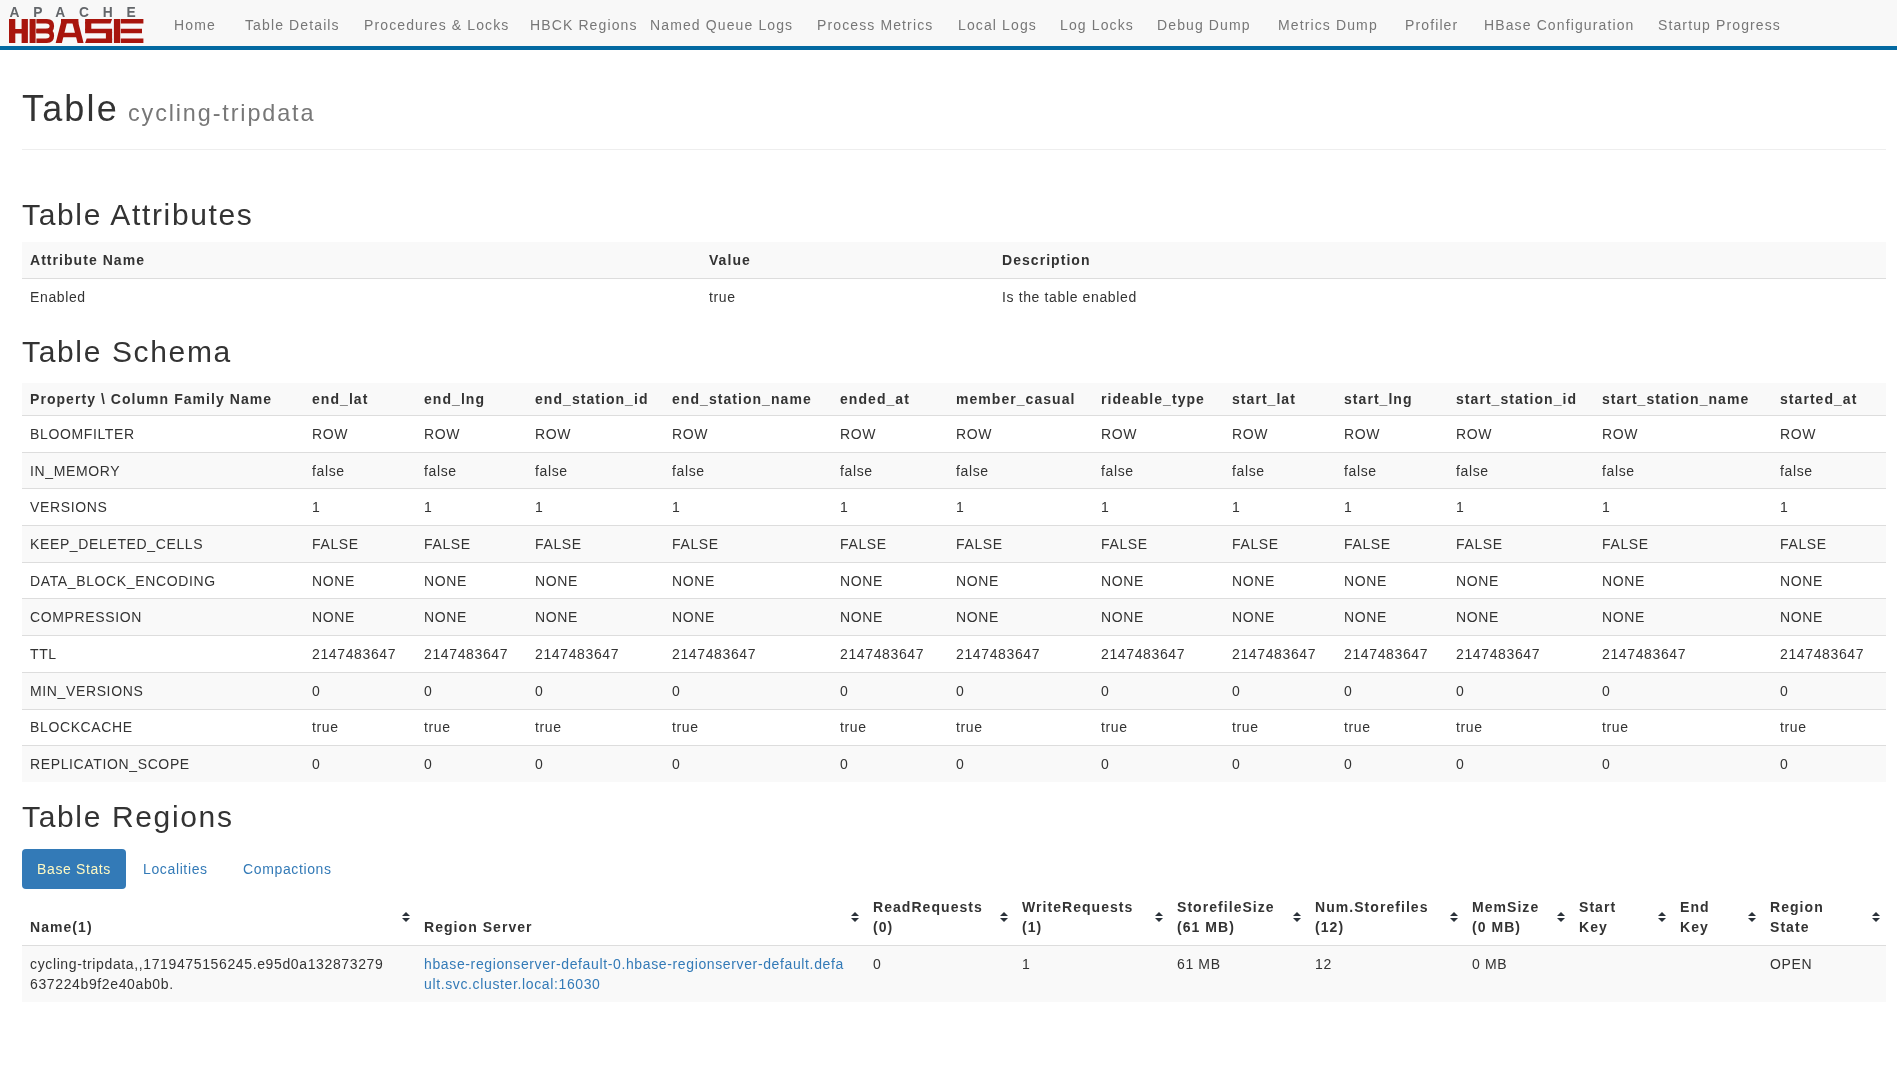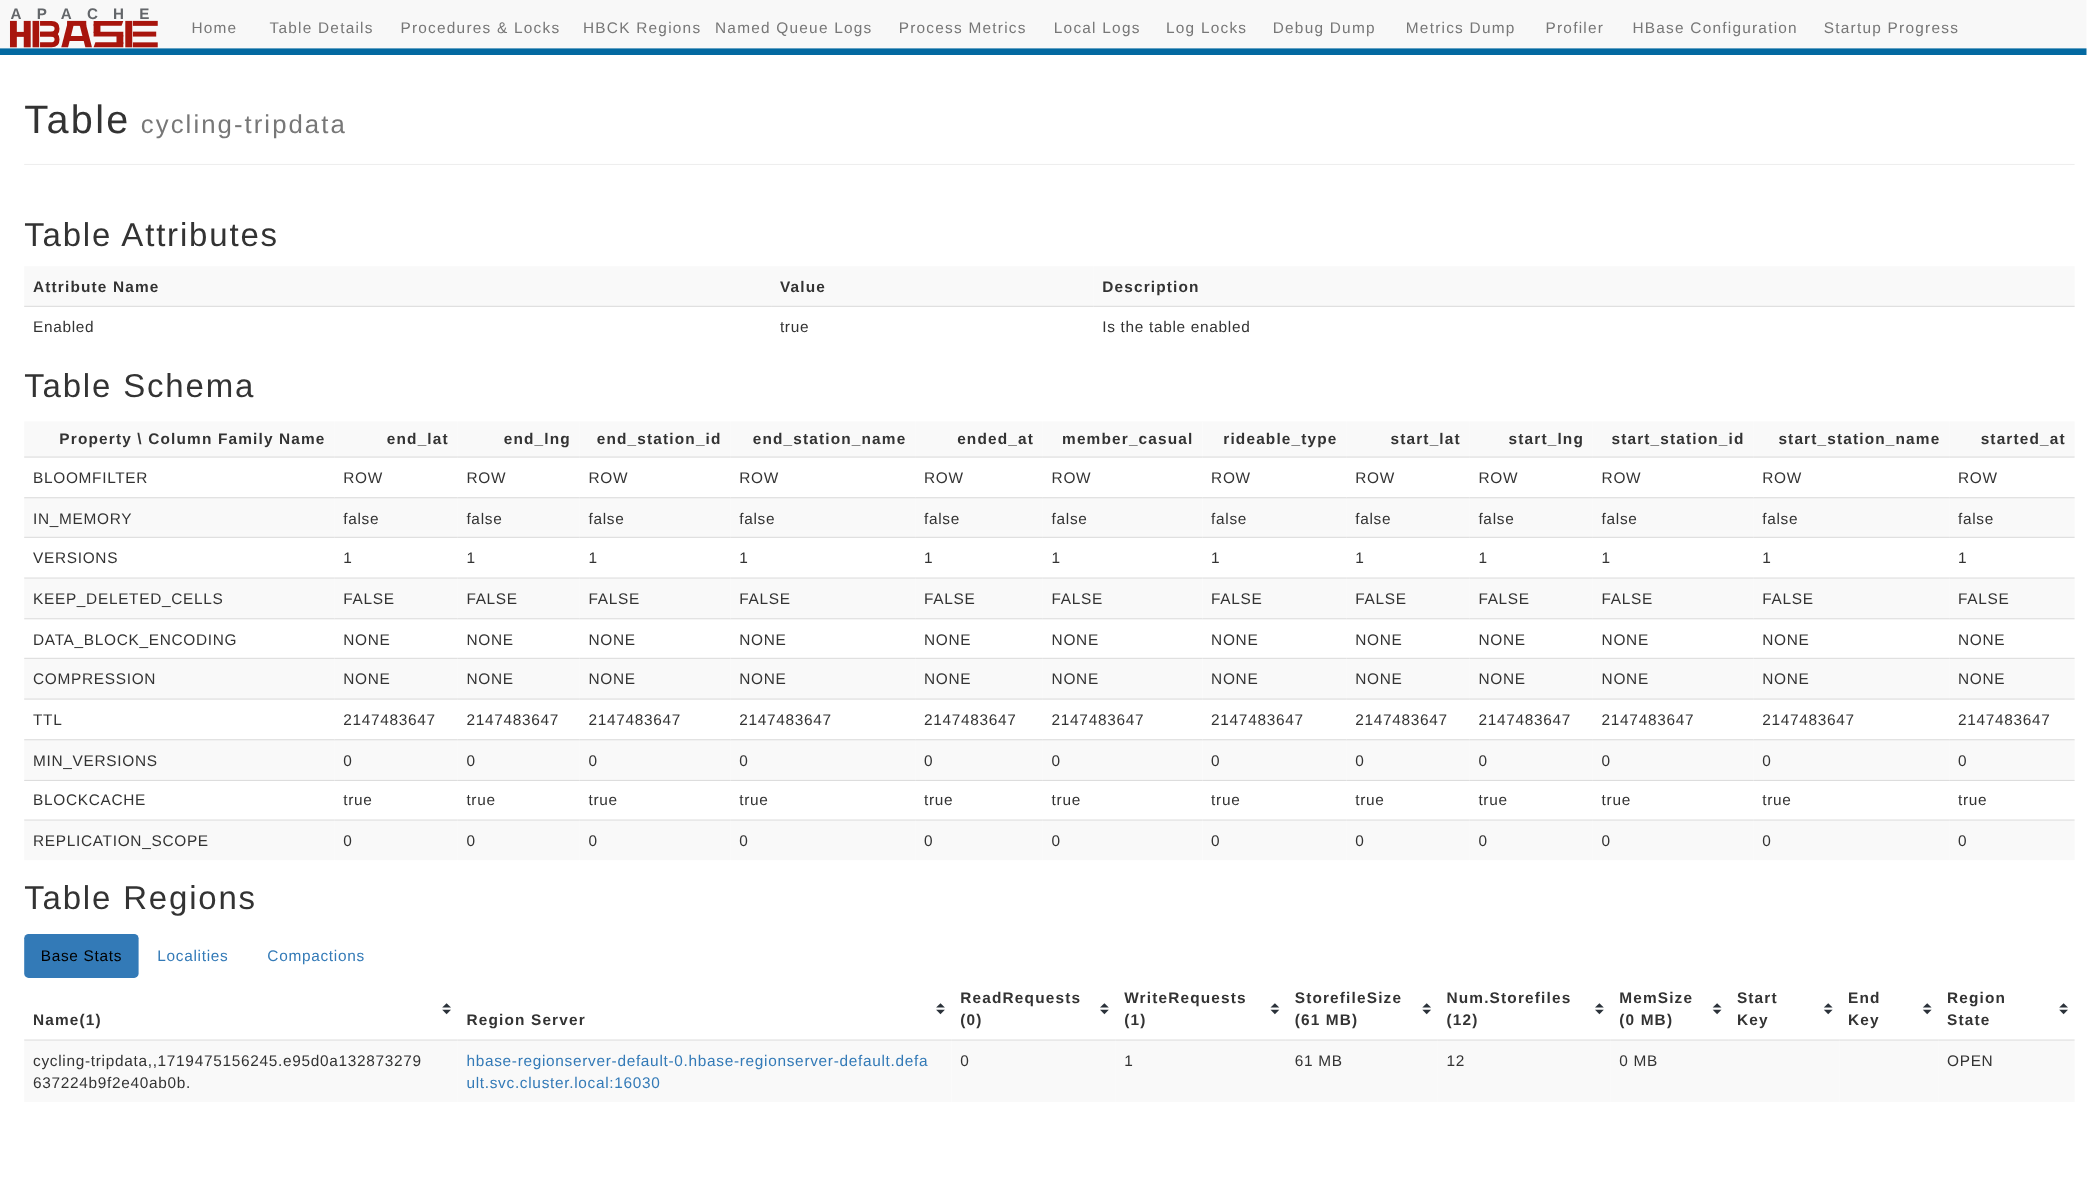--- a/index.html
+++ b/index.html
@@ -12,21 +12,21 @@
   letter-spacing: 0.045em;
   background: #fff;
   overflow: hidden;
   width: 1897px;
 }
 
 .navbar {
   position: relative;
   height: 50px;
   background: #f8f8f8;
-  border-bottom: 6px solid #0369a1;
+  border-bottom: 4px solid #0369a1;
 }
 .logo { position: absolute; left: 9px; top: 6.4px; }
 .nav {
   position: absolute;
   left: 174px; top: 0;
   margin: 0; padding: 0;
   list-style: none;
 }
 .nav li { float: left; }
 .nav li a {
@@ -65,21 +65,21 @@
   padding: 8px;
   text-align: left;
   vertical-align: top;
   line-height: 20px;
   font-size: 14px;
 }
 th { vertical-align: bottom; font-weight: bold; }
 tr + tr td, tr + tr th, tbody tr td { border-top: 1px solid #ddd; }
 .striped tr:nth-child(odd) { background: #f9f9f9; }
 #schema-table { margin-bottom: 18.5px; }
-#schema-table th { padding-top: 6px; padding-bottom: 6px; text-align: right; }
+#schema-table th { padding-top: 6px; padding-bottom: 6px; }
 #schema-table td { padding-top: 7.85px; padding-bottom: 7.85px; }
 th { letter-spacing: 0.075em; }
 #regions-table { margin-bottom: 0; }
 #regions-table thead th { position: relative; }
 #regions-table tbody tr { background: #f9f9f9; }
 #regions-table tbody td { border-top: 1px solid #ddd; height: 56px; }
 a.lnk { color: #337ab7; text-decoration: none; }
 
 .sorter {
   position: absolute;
@@ -101,21 +101,21 @@
 .pills li { float: left; margin-left: 2px; }
 .pills li:first-child { margin-left: 0; }
 .pills li a {
   display: block;
   padding: 10px 15px;
   line-height: 20px;
   color: #337ab7;
   text-decoration: none;
   border-radius: 4px;
 }
-.pills li.active a { background: #337ab7; color: #000000; }
+.pills li.active a { background: #337ab7; color: #fef9c3; }
 </style>
 </head>
 <body>
 <nav class="navbar">
   <div class="logo">
   <svg width="137" height="38" viewBox="0 0 137 38">
     <text x="0.6" y="11.1" textLength="140" lengthAdjust="spacingAndGlyphs" style="font-family:'Liberation Sans';font-weight:bold;font-size:14px;fill:#63666a;letter-spacing:14px">APACHE</text>
 
     <g fill="#a8150d" transform="translate(0,13)">
 

